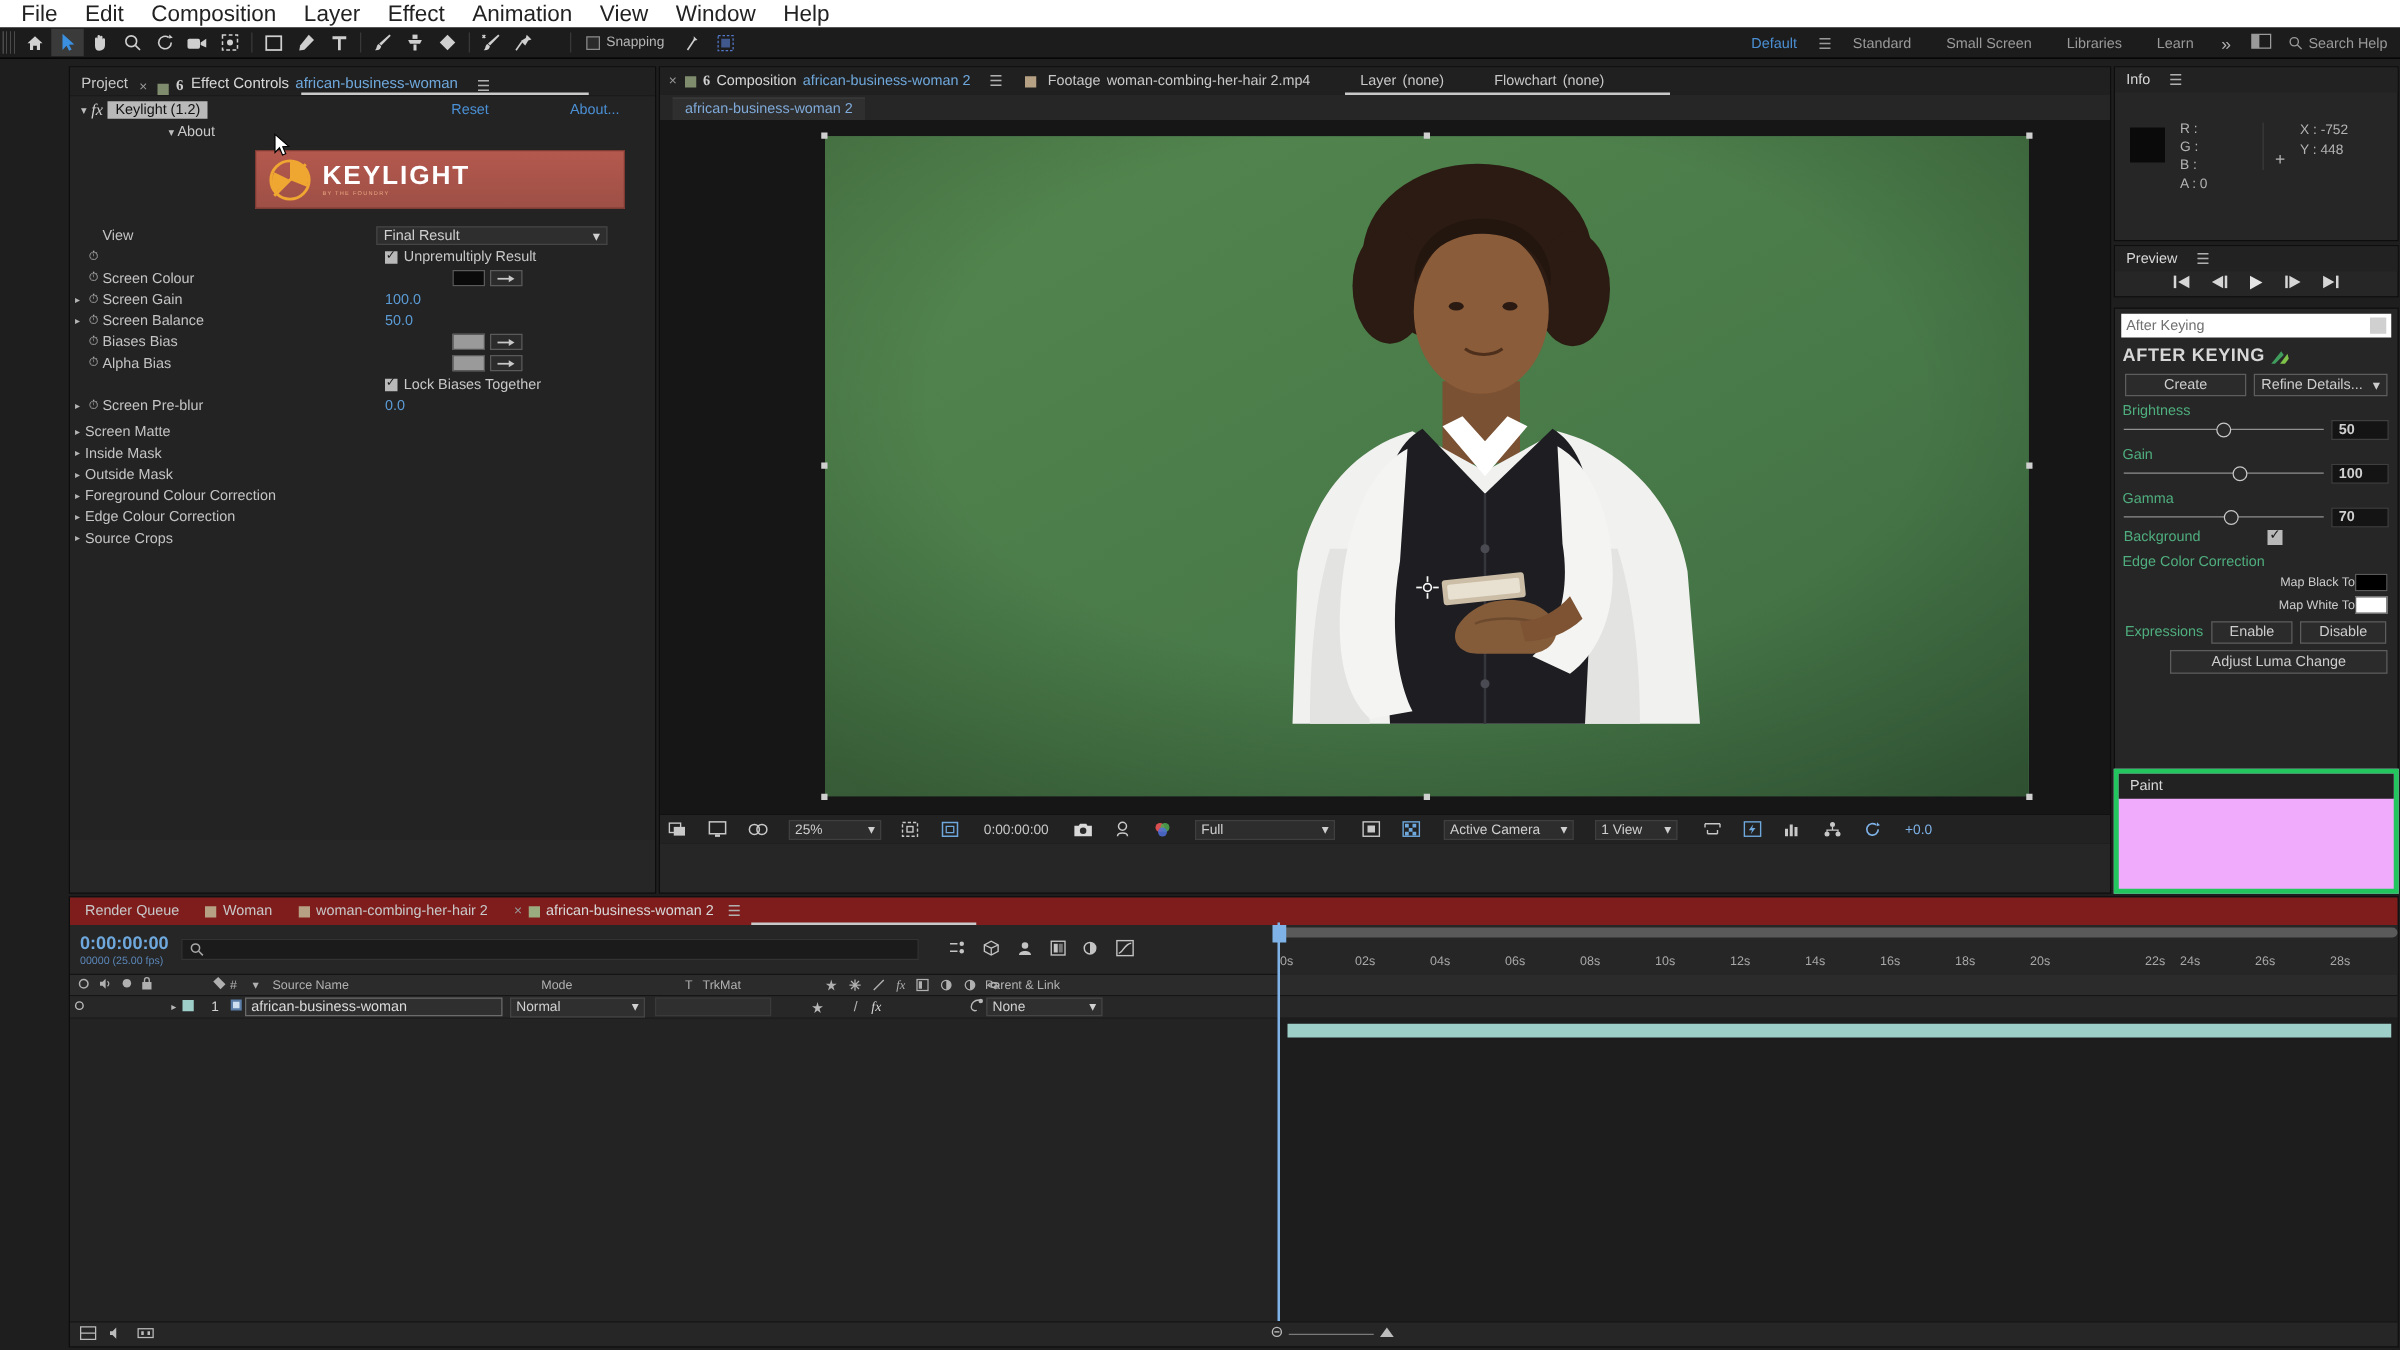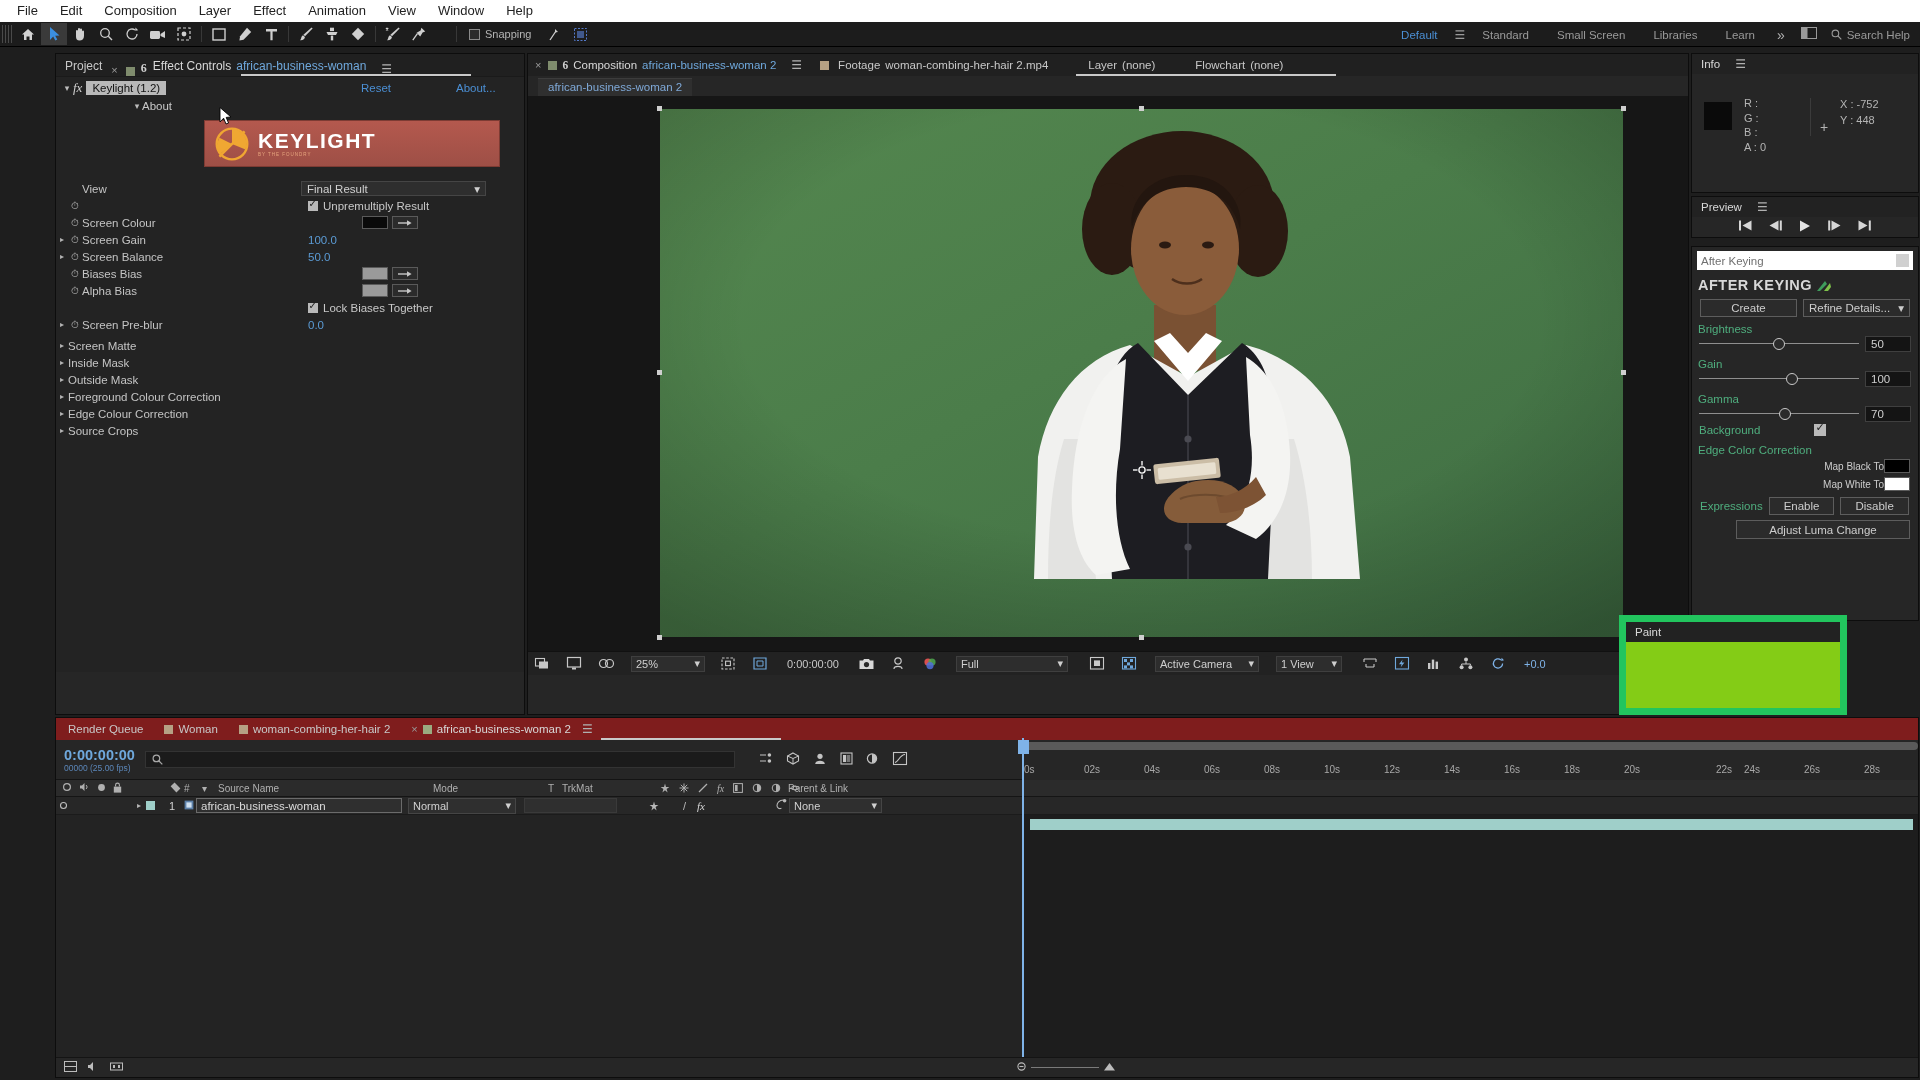--- a/index.html
+++ b/index.html
@@ -12,21 +12,21 @@
     -webkit-font-smoothing:antialiased;
   }
   .app { position:relative; width:1920px; height:1080px; }
 
   
   .menubar {
     position:absolute; left:0; top:0; width:1920px; height:22px;
     background:#ffffff; display:flex; align-items:center; padding-left:6px;
   }
   .menubar .mi {
-    color:#222; font-size:13px; padding:2px 11px; line-height:16px; cursor:default;
+    color:#222; font-size:18px; padding:2px 11px; line-height:16px; cursor:default;
   }
 
   
   .toolbar {
     position:absolute; left:0; top:22px; width:1920px; height:25px;
     background:#1c1c1c; border-bottom:1px solid #000;
     display:flex; align-items:center;
   }
   .tgrip { width:10px; height:18px; margin:0 3px 0 2px;
     background:repeating-linear-gradient(to right,#4a4a4a 0 1px,transparent 1px 3px); }
@@ -144,33 +144,33 @@
   .kbtn-row { display:flex; gap:6px; padding:2px 8px 0 8px;}
   .kbtn { flex:1; height:18px; border:1px solid #5d5d5d; background:#2b2b2b; color:#cdcdcd;
      display:flex; align-items:center; justify-content:center; font-size:11.5px;}
   .kbtn.dd { justify-content:space-between; padding:0 5px;}
   .klabel { color:#4fae7e; font-size:11.5px; padding:6px 0 1px 6px;}
   .slider-row { display:flex; align-items:center; gap:6px; padding:0 7px;}
   .track { position:relative; flex:1; height:12px; }
   .track:before{ content:""; position:absolute; left:0; right:0; top:5px; height:1px; background:#8f8f8f;}
   .knob { position:absolute; top:0; width:12px; height:12px; border:1.6px solid #c9c9c9; border-radius:50%; background:#2a2a2a;}
   .numbox { width:46px; height:16px; background:#141414; border:1px solid #3f3f3f; color:#cfcfcf;
-     font-size:11.5px; display:flex; align-items:center; padding-left:5px;}
+     font-size:11.5px; display:flex; align-items:center; padding-left:5px;font-weight:bold;}
   .krow { display:flex; align-items:center; padding:2px 7px; font-size:11.5px; }
   .kchk { width:12px; height:12px; background:#b9b9b9; position:relative; margin-left:54px;}
   .kchk:after{ content:"✓"; position:absolute; left:1px; top:-3px; font-size:11px; color:#1b1b1b;}
   .maprow { display:flex; align-items:center; justify-content:flex-end; padding:2px 8px; font-size:10px; color:#cdcdcd;}
   .mapsw { width:26px; height:14px; border:1px solid #5a5a5a;}
   .exprow { display:flex; align-items:center; gap:6px; padding:4px 8px 0;}
   .ebtn { height:18px; padding:0 14px; border:1px solid #5d5d5d; background:#2b2b2b; color:#cdcdcd;
      display:flex; align-items:center; font-size:11.5px;}
   .wide-btn { margin:5px 8px 0 44px; height:19px; border:1px solid #5d5d5d; background:#2b2b2b; color:#cdcdcd;
      display:flex; align-items:center; justify-content:center; font-size:11.5px;}
 
-  #paintPanel { left:1619px; top:615px; width:228px; height:100px; background:#84cc16; border:7px solid #22c55e;}
+  #paintPanel { left:1691px; top:615px; width:228px; height:100px; background:#f0abfc; border:4px solid #22c55e;}
 
   
   #tlPanel { left:55px; top:717px; width:1864px; height:361px; background:#232323; border:1px solid #0d0d0d;}
   .tl-tabs { height:22px; background:#7f1d1d; display:flex; align-items:center; font-size:11.5px; position:relative;}
   .tl-ul { position:absolute; left:545px; bottom:0; width:180px; height:2px; background:#c9c9c9;}
   .tl-top { height:40px; display:flex; align-items:center; background:#262626; border-bottom:1px solid #141414; position:relative;}
   .tl-time { padding-left:8px; }
   .tl-time .big { color:#6fa8dc; font-size:14.5px; font-weight:bold; line-height:16px;}
   .tl-time .small { color:#5b86b8; font-size:8.5px; line-height:10px;}
   .tl-search { margin-left:10px; width:590px; height:17px; background:#1b1b1b; border:1px solid #333;

